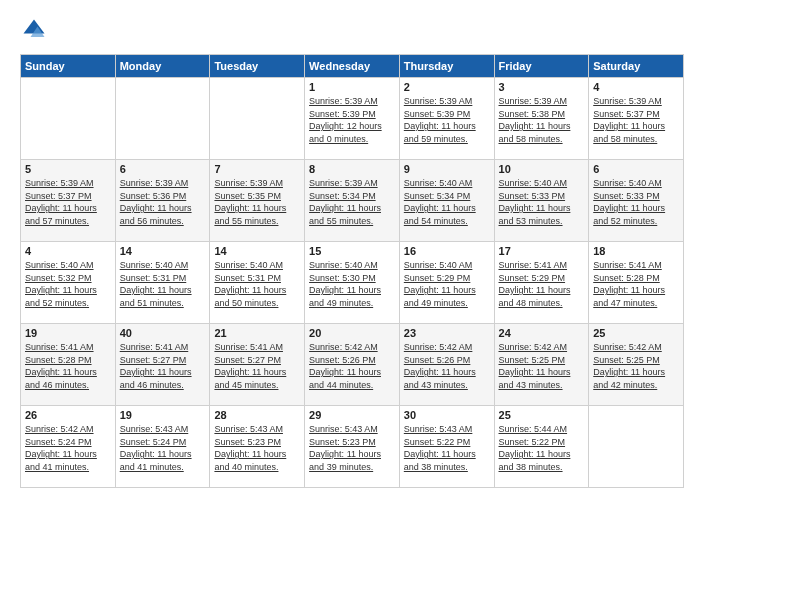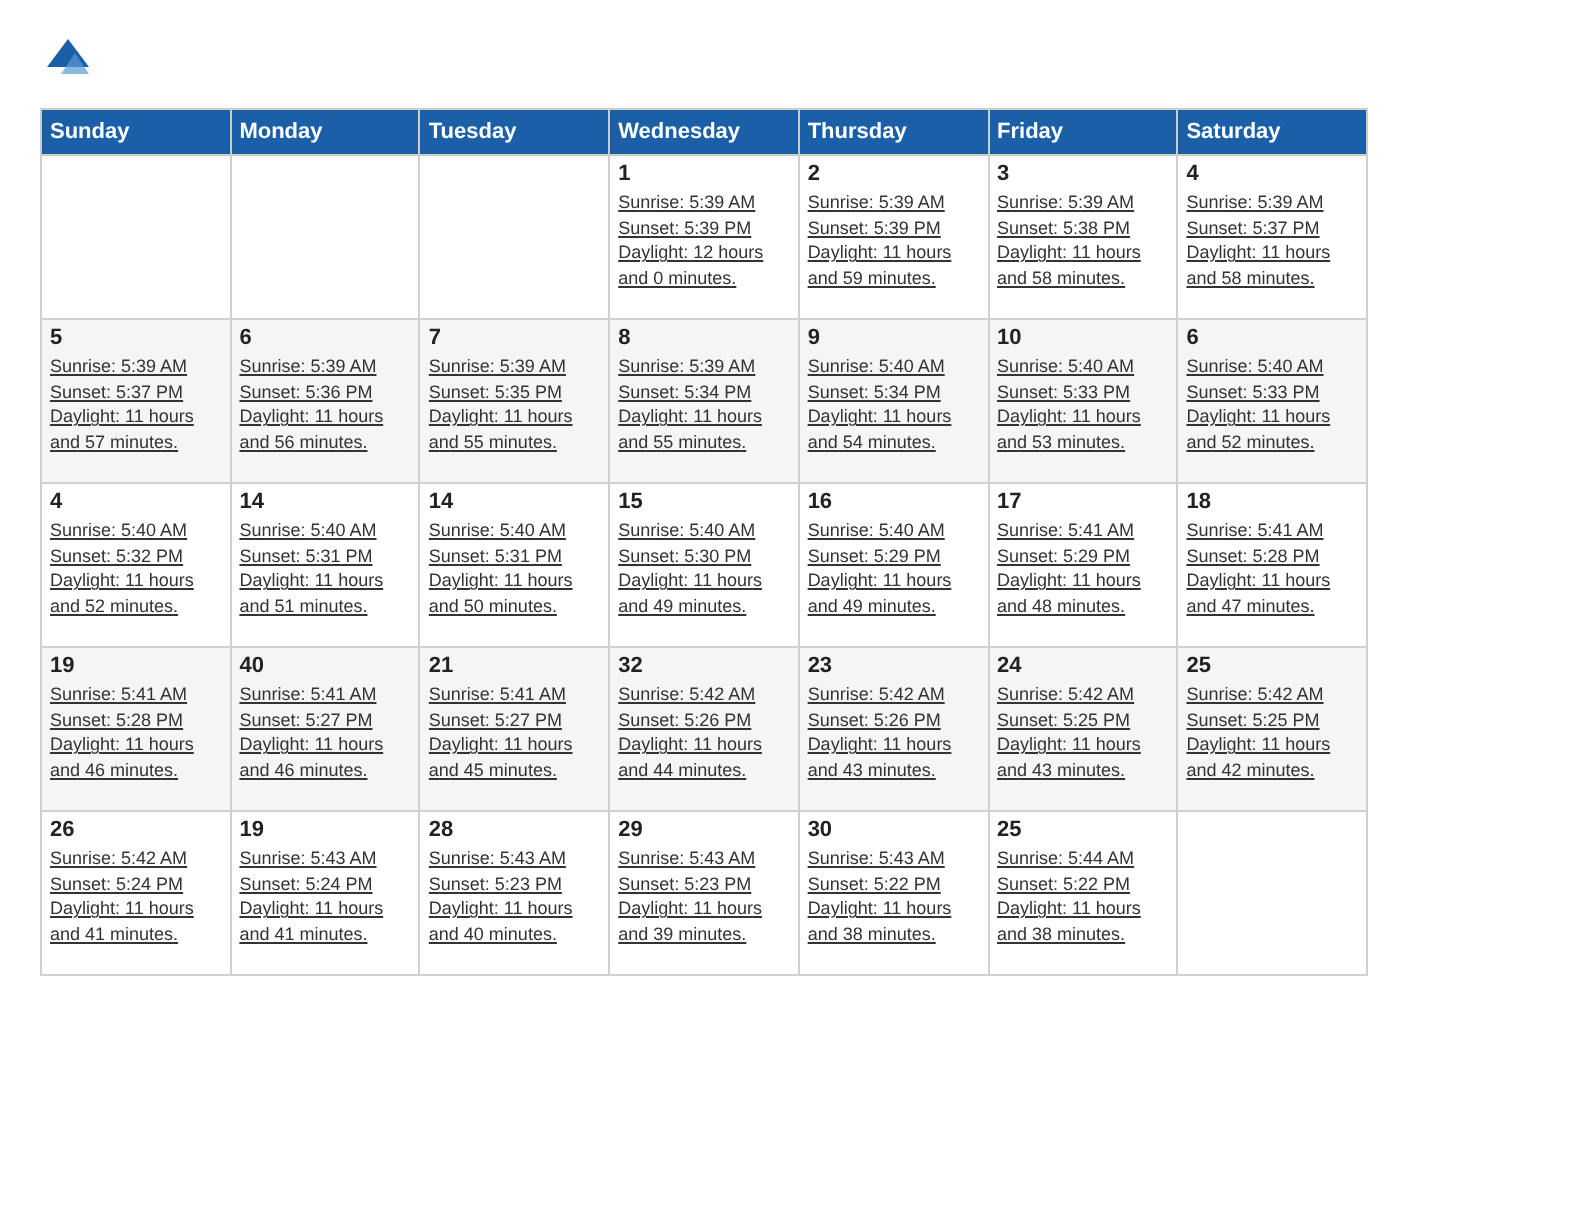--- a/index.html
+++ b/index.html
@@ -286,21 +286,21 @@
 and 46 minutes.</div>
           </td>
           <td>
             <span class="day-number">21</span>
             <div class="day-info" style="white-space: pre-line;">Sunrise: 5:41 AM
 Sunset: 5:27 PM
 Daylight: 11 hours
 and 45 minutes.</div>
           </td>
           <td>
-            <span class="day-number">32</span>
+            <span class="day-number">20</span>
             <div class="day-info" style="white-space: pre-line;">Sunrise: 5:42 AM
 Sunset: 5:26 PM
 Daylight: 11 hours
 and 44 minutes.</div>
           </td>
           <td>
             <span class="day-number">23</span>
             <div class="day-info" style="white-space: pre-line;">Sunrise: 5:42 AM
 Sunset: 5:26 PM
 Daylight: 11 hours

